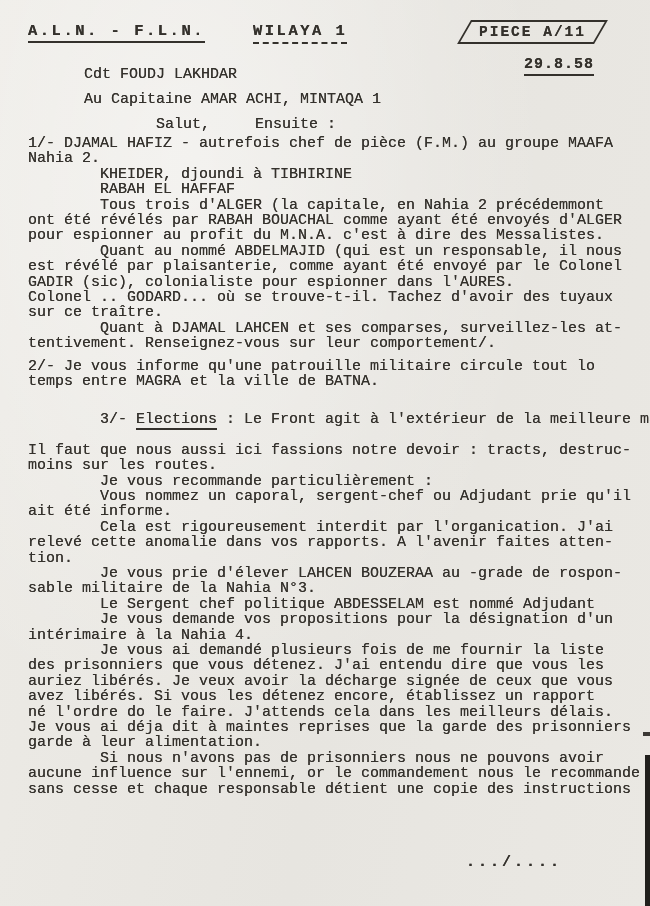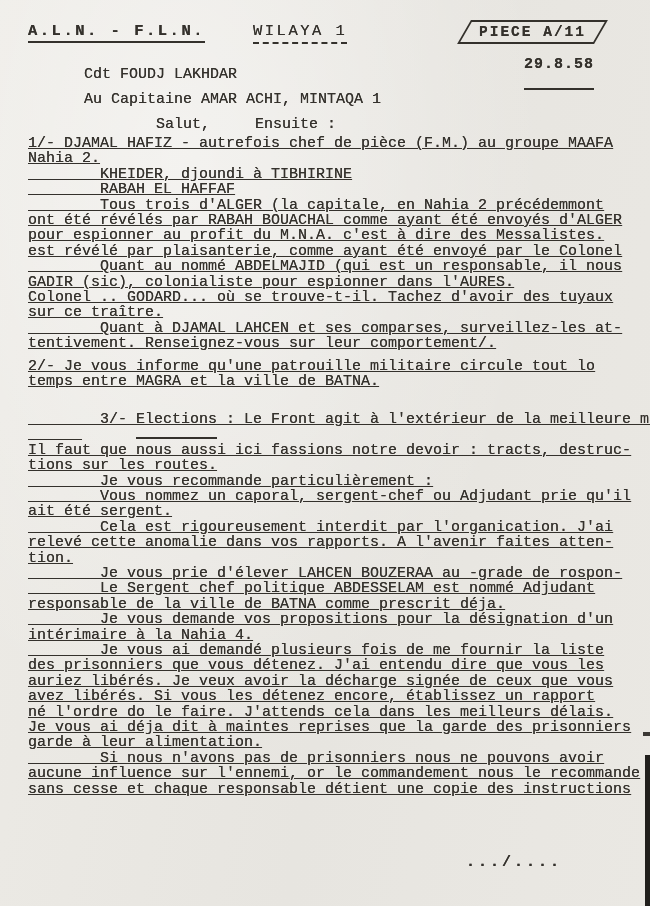--- a/index.html
+++ b/index.html
@@ -18,48 +18,48 @@
   .ink { text-shadow: 0 0 0.6px rgba(46,42,38,0.85); }
 
   
   .org-title {
     position: absolute; left: 28px; top: 22px;
     font-size: 15.5px; font-weight: bold; letter-spacing: 2.5px;
     border-bottom: 2px solid #34312c; padding-bottom: 1px;
   }
   .wilaya-title {
     position: absolute; left: 253px; top: 22px;
-    font-size: 15.5px; font-weight: normal; letter-spacing: 2.5px;
+    font-size: 15.5px; font-weight: bold; letter-spacing: 2.5px;
     border-bottom: 2px dashed #34312c; padding-bottom: 2px;
   }
   .piece-box {
     position: absolute; left: 464px; top: 20px;
     transform: skewX(-30deg);
     border: 2px solid #34312c;
     padding: 1px 13px;
   }
   .piece-box .inner {
     display: inline-block; transform: skewX(30deg);
     font-size: 14.5px; font-weight: bold; letter-spacing: 2px;
   }
   .doc-date {
     position: absolute; left: 524px; top: 56px;
     font-size: 15px; font-weight: bold; letter-spacing: 1px;
-    border-bottom: 2px solid #34312c; padding-bottom: 15px;
+    border-bottom: 2px solid #34312c; padding-bottom: 1px;
   }
 
   
   .addressee { position: absolute; left: 84px; top: 62px; font-size: 15px; }
   .addressee .line { line-height: 25px; }
 
   
-  .body { position: absolute; left: 28px; top: 136px; right: 12px; text-decoration: underline; }
+  .body { position: absolute; left: 28px; top: 136px; right: 12px; }
   .line { white-space: pre; font-size: 15px; line-height: 15.4px; }
   .para.gap { margin-top: 7px; }
-  .u-word { border-bottom: 2px solid #34312c; padding-bottom: 9px; }
+  .u-word { border-bottom: 2px solid #34312c; padding-bottom: 0; }
 
   
   .continuation {
     position: absolute; left: 466px; top: 854px;
     font-size: 15px; font-weight: bold; letter-spacing: 3px;
   }
 
   
   .edge-strip {
     position: absolute; right: 0; top: 755px; width: 5px; height: 151px;
@@ -93,50 +93,50 @@
 
   <main class="body ink">
     <div class="para">
         <div class="line">1/- DJAMAL HAFIZ - autrefois chef de pièce (F.M.) au groupe MAAFA</div>
         <div class="line">Nahia 2.</div>
         <div class="line">        KHEIDER, djoundi à TIBHIRINE</div>
         <div class="line">        RABAH EL HAFFAF</div>
         <div class="line">        Tous trois d'ALGER (la capitale, en Nahia 2 précédemmont</div>
         <div class="line">ont été révélés par RABAH BOUACHAL comme ayant été envoyés d'ALGER</div>
         <div class="line">pour espionner au profit du M.N.A. c'est à dire des Messalistes.</div>
+        <div class="line">        Quant au nommé ABDELMAJID (qui est un responsable, il nous</div>
         <div class="line">est révélé par plaisanterie, comme ayant été envoyé par le Colonel</div>
-        <div class="line">        Quant au nommé ABDELMAJID (qui est un responsable, il nous</div>
         <div class="line">GADIR (sic), colonialiste pour espionner dans l'AURES.</div>
         <div class="line">Colonel .. GODARD... où se trouve-t-il. Tachez d'avoir des tuyaux</div>
         <div class="line">sur ce traître.</div>
         <div class="line">        Quant à DJAMAL LAHCEN et ses comparses, surveillez-les at-</div>
         <div class="line">tentivement. Renseignez-vous sur leur comportement/.</div>
       </div>
 
     <div class="para gap">
         <div class="line">2/- Je vous informe qu'une patrouille militaire circule tout lo</div>
         <div class="line">temps entre MAGRA et la ville de BATNA.</div>
       </div>
 
     <div class="para gap">
       <div class="line">
         <span>3/- </span><span class="u-word">Elections</span><span> : Le Front agit à l'extérieur de la meilleure manière</span>
       </div>
       <div>
           <div class="line">Il faut que nous aussi ici fassions notre devoir : tracts, destruc-</div>
-          <div class="line">tions sur les routes.</div>
+          <div class="line">moins sur les routes.</div>
           <div class="line">        Je vous recommande particulièrement :</div>
           <div class="line">        Vous nommez un caporal, sergent-chef ou Adjudant prie qu'il</div>
-          <div class="line">ait été sergent.</div>
+          <div class="line">ait été informe.</div>
           <div class="line">        Cela est rigoureusement interdit par l'organication. J'ai</div>
           <div class="line">relevé cette anomalie dans vos rapports. A l'avenir faites atten-</div>
           <div class="line">tion.</div>
           <div class="line">        Je vous prie d'élever LAHCEN BOUZERAA au -grade de rospon-</div>
+          <div class="line">sable militaire de la Nahia N°3.</div>
           <div class="line">        Le Sergent chef politique ABDESSELAM est nommé Adjudant</div>
-          <div class="line">responsable de la ville de BATNA comme prescrit déja.</div>
           <div class="line">        Je vous demande vos propositions pour la désignation d'un</div>
           <div class="line">intérimaire à la Nahia 4.</div>
           <div class="line">        Je vous ai demandé plusieurs fois de me fournir la liste</div>
           <div class="line">des prisonniers que vous détenez. J'ai entendu dire que vous les</div>
           <div class="line">auriez libérés. Je veux avoir la décharge signée de ceux que vous</div>
           <div class="line">avez libérés. Si vous les détenez encore, établissez un rapport</div>
           <div class="line">né l'ordre do le faire. J'attends cela dans les meilleurs délais.</div>
           <div class="line">Je vous ai déja dit à maintes reprises que la garde des prisonniers</div>
           <div class="line">garde à leur alimentation.</div>
           <div class="line">        Si nous n'avons pas de prisonniers nous ne pouvons avoir</div>

